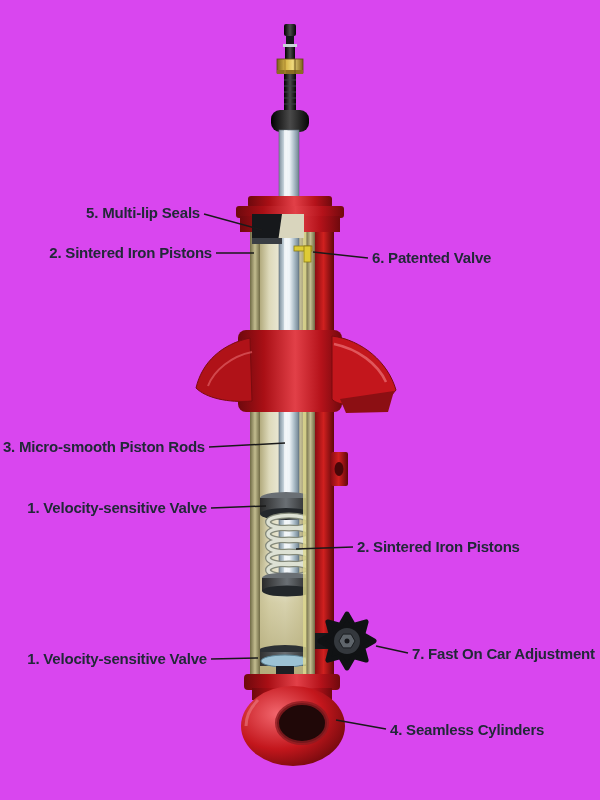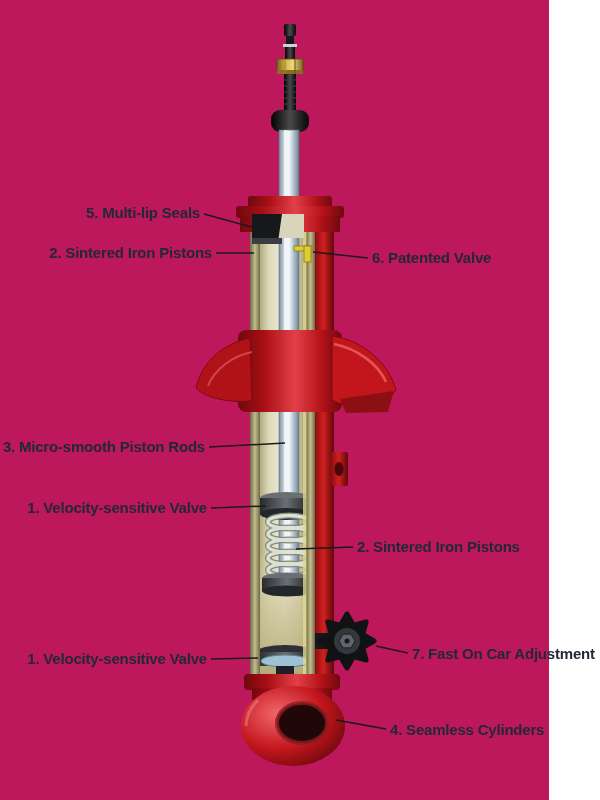--- a/index.html
+++ b/index.html
@@ -6,23 +6,23 @@
     margin: 0;
     padding: 0;
     background: #ffffff;
     width: 600px;
     height: 800px;
     overflow: hidden;
     font-family: "Liberation Sans", sans-serif;
   }
   .stage {
     position: relative;
-    width: 549px;
+    width: 600px;
     height: 800px;
-    background: #be185d;
+    background: #d946ef;
     text-align: center;
   }
   svg { display: block; }
   .lbl {
     font-family: "Liberation Sans", sans-serif;
     font-weight: 700;
     font-size: 15px;
     fill: #222838;
     letter-spacing: -0.2px;
   }

